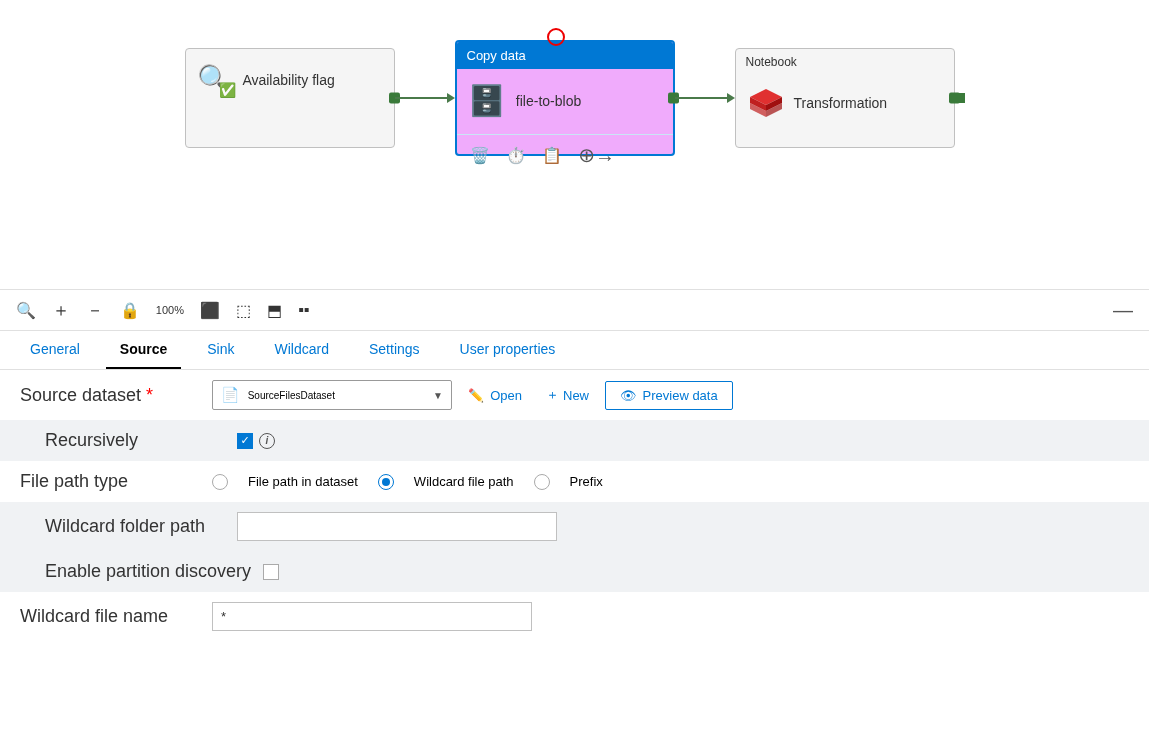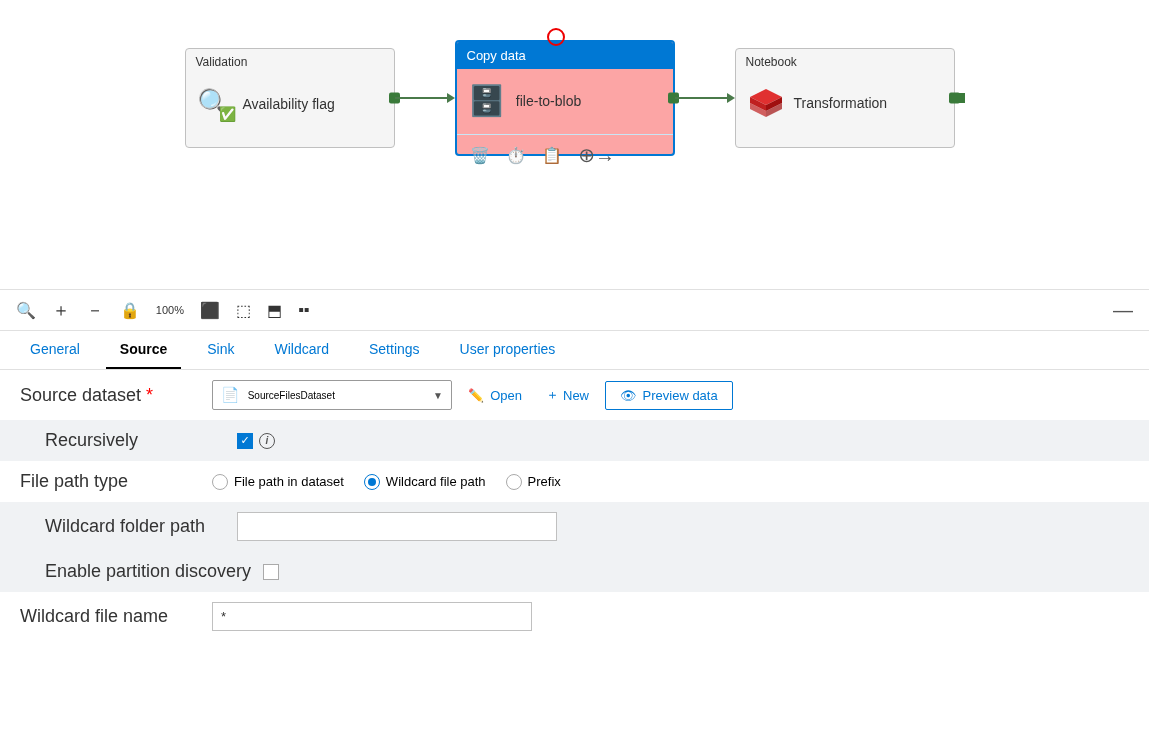--- a/index.html
+++ b/index.html
@@ -27,21 +27,21 @@
       width: 210px;
       height: 100px;
       border-radius: 4px;
     }
 
     .node-copy {
       width: 220px;
       height: 116px;
       border-radius: 4px;
       border: 2px solid #0078d4;
-      background: #fca5a5;
+      background: #f0abfc;
     }
 
     .node-notebook {
       width: 220px;
       height: 100px;
       border-radius: 4px;
     }
 
     .node-header {
       font-size: 12px;
@@ -293,21 +293,21 @@
     
     .radio-group {
       display: flex;
       align-items: center;
       gap: 20px;
     }
 
     .radio-option {
       display: flex;
       align-items: center;
-      gap: 6px;
+      gap: 20px;
       font-size: 13px;
     }
 
     .radio-circle {
       width: 16px;
       height: 16px;
       border-radius: 50%;
       border: 1.5px solid #aaa;
       background: #fff;
       display: flex;
@@ -375,21 +375,20 @@
       gap: 0;
     }
   </style>
 </head>
 <body>
 
 <div class="canvas-area">
   <div class="pipeline-row">
 
     <div class="node node-validation">
-      <div class="node-header">Validation</div>
       <div class="node-body">
         <span style="font-size:28px; position:relative; display:inline-block;">
           🔍<span style="position:absolute;bottom:-2px;right:-4px;font-size:14px;">✅</span>
         </span>
         <span class="node-label">Availability flag</span>
       </div>
       <div class="node-right-dot"></div>
     </div>
 
     <div class="arrow-connector">

